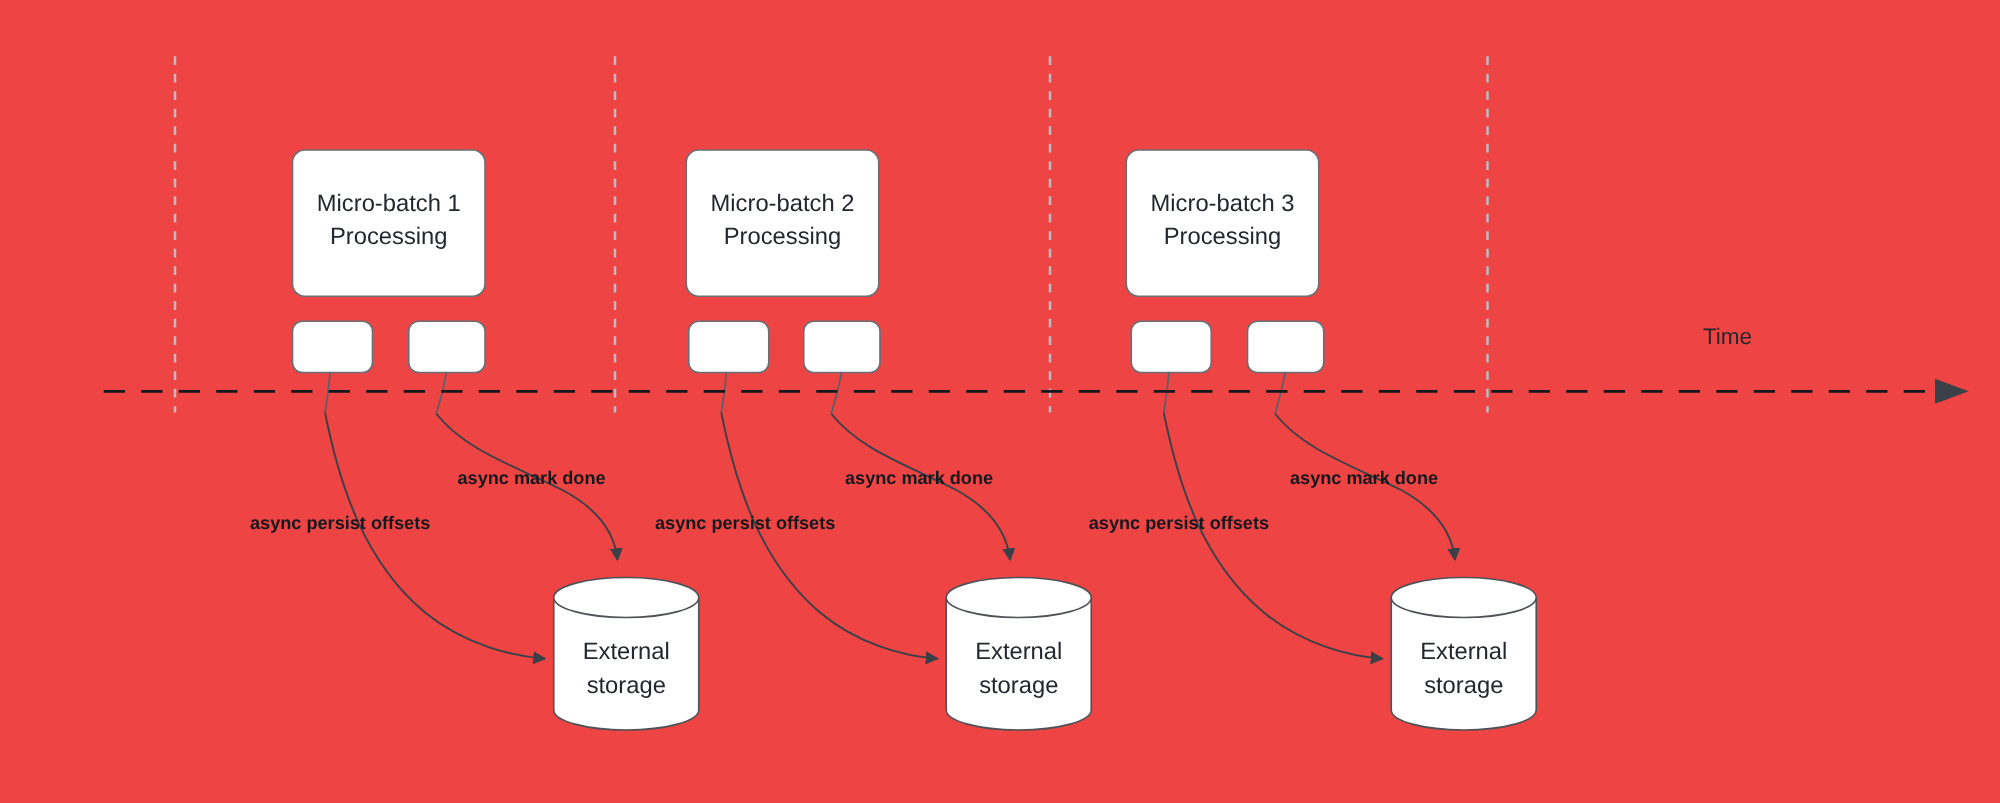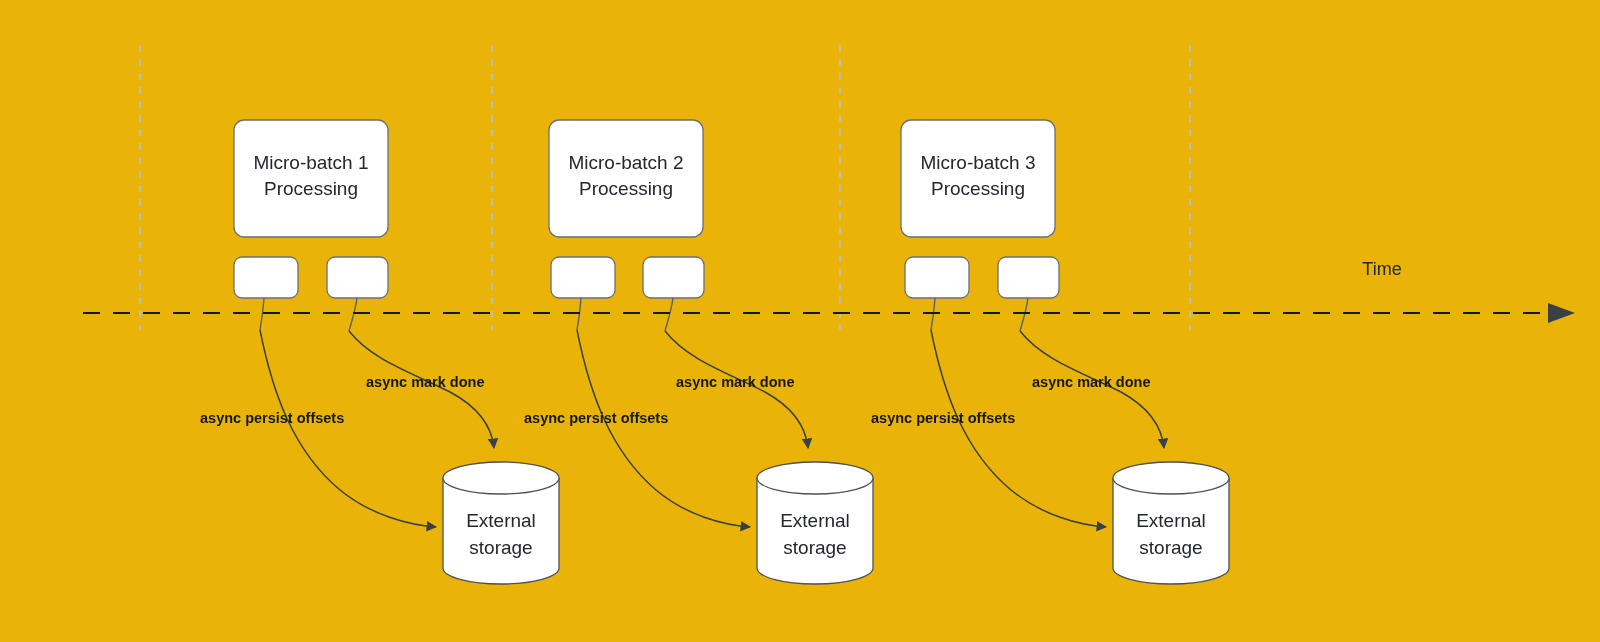--- a/index.html
+++ b/index.html
@@ -7,21 +7,21 @@
     padding: 0;
     background: #ffffff;
   }
   body {
     font-family: "Liberation Sans", sans-serif;
   }
   #diagram-root {
     position: relative;
     width: 1600px;
     height: 642px;
-    background: #eab308;
+    background: #ef4444;
     overflow: hidden;
   }
   #diagram-svg {
     position: absolute;
     top: 0;
     left: 0;
     width: 1600px;
     height: 642px;
   }
   .node-text {

